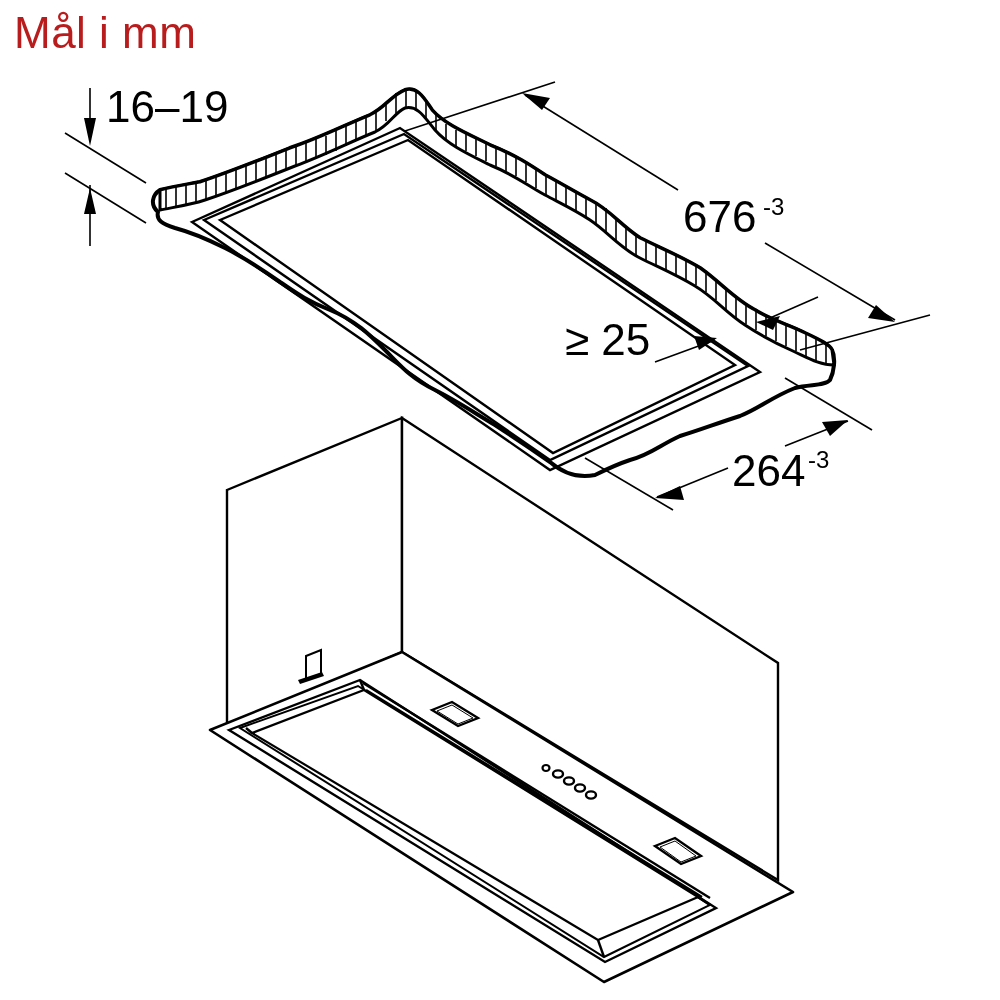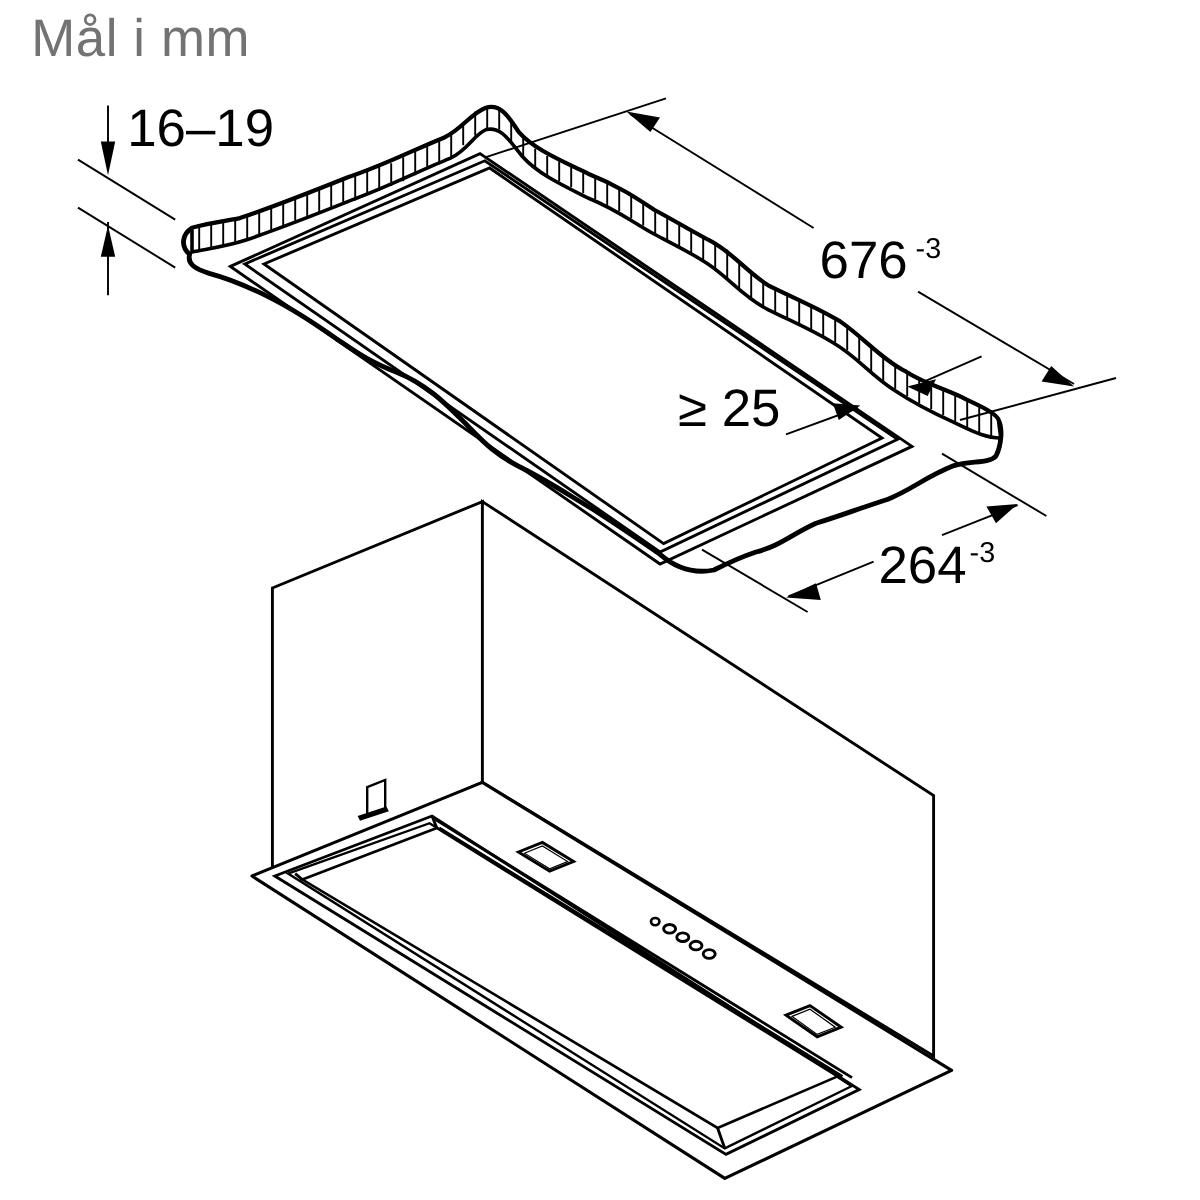--- a/index.html
+++ b/index.html
@@ -1,20 +1,20 @@
 <!DOCTYPE html>
 <html><head>
   <meta charset="utf-8">
   <style>
     html, body { margin: 0; padding: 0; background: #ffffff; }
     body { width: 1000px; height: 1000px; position: relative; overflow: hidden; }
     .title {
-      position: absolute; left: 26px; top: 8px;
+      position: absolute; left: 14px; top: 8px;
       font-family: "Liberation Sans", sans-serif;
-      font-size: 44px; color: #737373; letter-spacing: 0.5px;
+      font-size: 44px; color: #b91c1c; letter-spacing: 0.5px;
     }
     svg { position: absolute; left: 0; top: 0; }
     .dimtext { font-family: "Liberation Sans", sans-serif; font-size: 44px; fill: #000; }
     .sup { font-family: "Liberation Sans", sans-serif; font-size: 24px; fill: #000; }
     .thin { stroke: #000; stroke-width: 1.6; fill: none; }
     .med { stroke: #000; stroke-width: 2.4; fill: none; }
     .thick { stroke: #000; stroke-width: 4; fill: none; stroke-linejoin: round; stroke-linecap: round; }
     .fillw { fill: #fff; }
   </style>
 </head>

